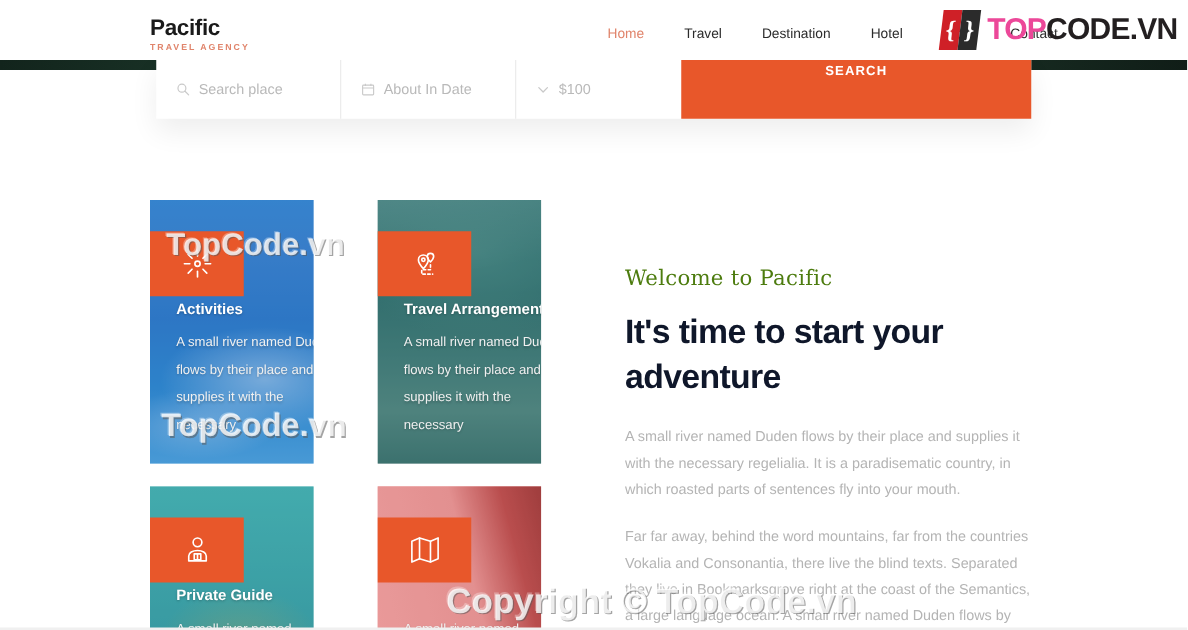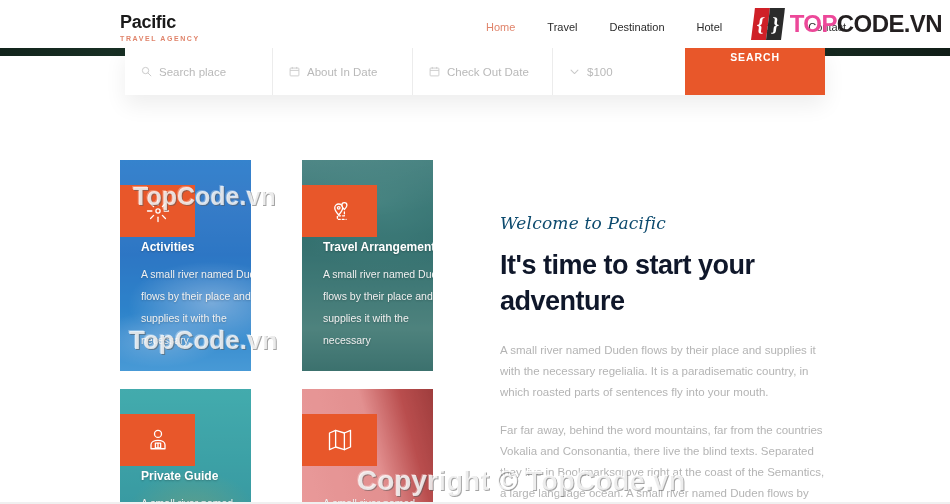--- a/index.html
+++ b/index.html
@@ -144,22 +144,22 @@
   .bg4 {
     background:
       linear-gradient(255deg,#8e3030 0%,#b04545 18%,#e59a9a 40%,#f0aaaa 100%),
       linear-gradient(180deg,#f2b0b0 0%,#e79d9d 100%);
   }
   .tint4 { background:rgba(220,110,110,0.22); }
 
   
   .rightcol { position:absolute; left:500px; top:118px; width:330px; }
   .script {
-    font-family:"DejaVu Serif", serif; font-style:italic;
-    font-size:17px; color:#0c4a6e; letter-spacing:0.2px;
+    font-family:"DejaVu Serif", serif; 
+    font-size:17px; color:#4d7c0f; letter-spacing:0.2px;
     margin-bottom:14px;
   }
   .headline {
     font-size:27px; font-weight:bold; color:#0f172a;
     line-height:36px; letter-spacing:-0.5px; margin-bottom:21px;
   }
   .para {
     font-size:11.5px; line-height:21px; color:#b4b4b4; margin-bottom:17px;
   }
 
@@ -224,31 +224,20 @@
     <div class="sfield w2">
       <span class="ico">
         <svg viewBox="0 0 16 16" width="11" height="11" fill="none" stroke="currentColor" stroke-width="1.3">
             <rect x="1.6" y="3" width="12.8" height="11.4" rx="1"></rect>
             <line x1="1.6" y1="6.4" x2="14.4" y2="6.4"></line>
             <line x1="4.8" y1="1.4" x2="4.8" y2="4"></line>
             <line x1="11.2" y1="1.4" x2="11.2" y2="4"></line>
           </svg>
       </span>
       <span class="ph">About In Date</span>
-    </div>
-    <div class="sfield w3">
-      <span class="ico">
-        <svg viewBox="0 0 16 16" width="11" height="11" fill="none" stroke="currentColor" stroke-width="1.3">
-            <rect x="1.6" y="3" width="12.8" height="11.4" rx="1"></rect>
-            <line x1="1.6" y1="6.4" x2="14.4" y2="6.4"></line>
-            <line x1="4.8" y1="1.4" x2="4.8" y2="4"></line>
-            <line x1="11.2" y1="1.4" x2="11.2" y2="4"></line>
-          </svg>
-      </span>
-      <span class="ph">Check Out Date</span>
     </div>
     <div class="sfield w4">
       <span class="ico">
         <svg viewBox="0 0 16 16" width="11" height="11" fill="none" stroke="currentColor" stroke-width="1.5">
             <polyline points="3,6 8,11 13,6" stroke-linecap="round" stroke-linejoin="round"></polyline>
           </svg>
       </span>
       <span class="ph">$100</span>
     </div>
     <button class="searchbtn">SEARCH</button>

